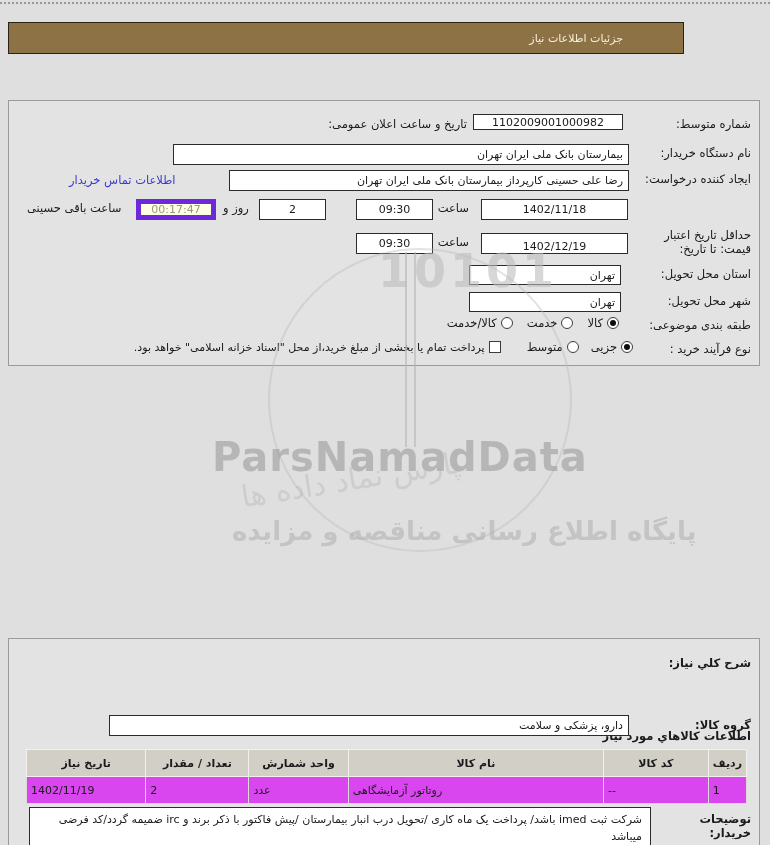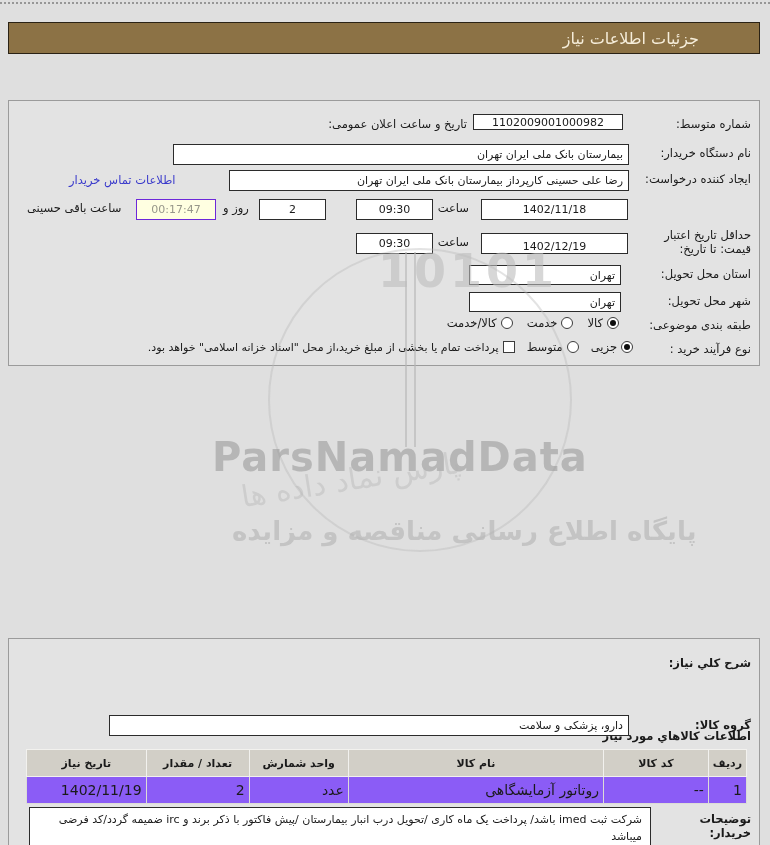--- a/index.html
+++ b/index.html
@@ -1,44 +1,44 @@
 <!DOCTYPE html>
 <html lang="fa"><head>
 <meta charset="utf-8">
 <style>
   html,body{margin:0;padding:0;}
   .page{position:relative;width:770px;height:845px;background:#dfdfdf;overflow:hidden;
         font-family:"DejaVu Sans",sans-serif;font-size:11.5px;color:#1a1a1a;}
   .topline{position:absolute;left:0;top:2px;width:770px;border-top:2px dotted #979797;}
-  .titlebar{position:absolute;left:8px;top:22px;width:752px;height:32px;background:#8c7245;
+  .titlebar{position:absolute;left:8px;top:22px;width:676px;height:32px;background:#8c7245;
             border:1px solid #2a2215;direction:rtl;text-align:right;padding-right:60px;
-            box-sizing:border-box;line-height:32px;color:#f6eedb;font-size:16px;}
+            box-sizing:border-box;line-height:32px;color:#f6eedb;font-size:11px;}
   .panel{position:absolute;left:8px;width:752px;background:#e3e3e3;border:1px solid #9b9b9b;box-sizing:border-box;}
   #panel1{top:68px;height:266px;}
   #panel2{top:340px;height:220px;}
   .lbl{position:absolute;direction:rtl;text-align:right;line-height:13.5px;}
   .b{font-weight:bold;}
   .box{position:absolute;background:#fff;border:1px solid #2b2b2b;box-sizing:border-box;
        font-size:11px;display:flex;align-items:center;overflow:hidden;white-space:nowrap;}
   .box.center{justify-content:center;}
   .box.rtlv{direction:rtl;justify-content:flex-start;padding:0 5px;}
   .num{direction:ltr;unicode-bidi:isolate;}
   .link{position:absolute;color:#3a3acb;cursor:pointer;}
-  .cdown{background:#ffffe1;border:1px solid #6d28d9;color:#97978a;}
+  .cdown{background:#ffffe1;border:5px solid #6d28d9;color:#97978a;}
   .rgroup{position:absolute;display:flex;direction:rtl;align-items:center;}
   .opt{display:flex;direction:rtl;align-items:center;gap:4px;}
   .radio{width:12px;height:12px;border:1px solid #3c3c3c;border-radius:50%;background:#fff;
          box-sizing:border-box;position:relative;flex:0 0 auto;}
   .radio.sel::after{content:"";position:absolute;left:2px;top:2px;width:6px;height:6px;
          border-radius:50%;background:#0d0d0d;}
   .checkbox{width:12px;height:12px;border:1px solid #3c3c3c;background:#fff;box-sizing:border-box;flex:0 0 auto;}
   .tbl{position:absolute;left:17px;top:110px;width:721px;border-collapse:collapse;direction:rtl;
        border:1px solid #a8a8a8;}
   .tbl th{background:#d2cfc7;border:1px solid #f2f1ee;font-weight:bold;font-size:11px;height:26px;padding:0 4px;}
-  .tbl td{background:#8b5cf6;border:1px solid #dcdcd6;font-size:14px;height:26px;text-align:right;padding:0 4px;}
+  .tbl td{background:#d946ef;border:1px solid #dcdcd6;font-size:11px;height:26px;text-align:left;padding:0 4px;}
   .descbox{position:absolute;left:20px;top:168px;width:622px;height:45px;background:#fff;
        border:1px solid #2b2b2b;box-sizing:border-box;direction:rtl;text-align:right;
        font-size:11px;line-height:17px;padding:3px 8px;}
   
   .wm{position:absolute;pointer-events:none;z-index:5;}
   .wm-brand{left:212px;top:434px;font-size:40px;font-weight:bold;color:#8f8f8f;opacity:.5;letter-spacing:1px;
             font-family:"DejaVu Sans",sans-serif;}
   .wm-phone{left:225px;top:545px;font-size:42px;font-weight:bold;color:#d78f8f;opacity:.55;
             direction:ltr;unicode-bidi:isolate;letter-spacing:2px;}
   .wm-line{left:232px;top:516px;font-size:26px;font-weight:bold;color:#aeaeae;opacity:.55;direction:rtl;}
@@ -130,21 +130,21 @@
     <div class="lbl" style="right:8px;top:242px;">نوع فرآیند خرید :</div>
     <div class="rgroup" style="right:126px;top:239px;gap:12px;">
       <span class="opt">
         <span class="radio sel"></span>
         <span>جزیی</span>
       </span>
       <span class="opt">
         <span class="radio"></span>
         <span>متوسط</span>
       </span>
-      <span class="opt" style="">
+      <span class="opt" style="margin-right:14px;">
         <span class="checkbox"></span>
         <span style="font-size:11px;">پرداخت تمام یا بخشی از مبلغ خرید،از محل "اسناد خزانه اسلامی" خواهد بود.</span>
       </span>
     </div>
   </div>
 
   <div class="panel z" id="panel2">
     <div class="lbl b" style="right:8px;top:18px;">شرح كلي نياز:</div>
 
     <div class="lbl b" style="right:8px;top:50px;margin-top:41px;">اطلاعات كالاهاي مورد نياز</div>

